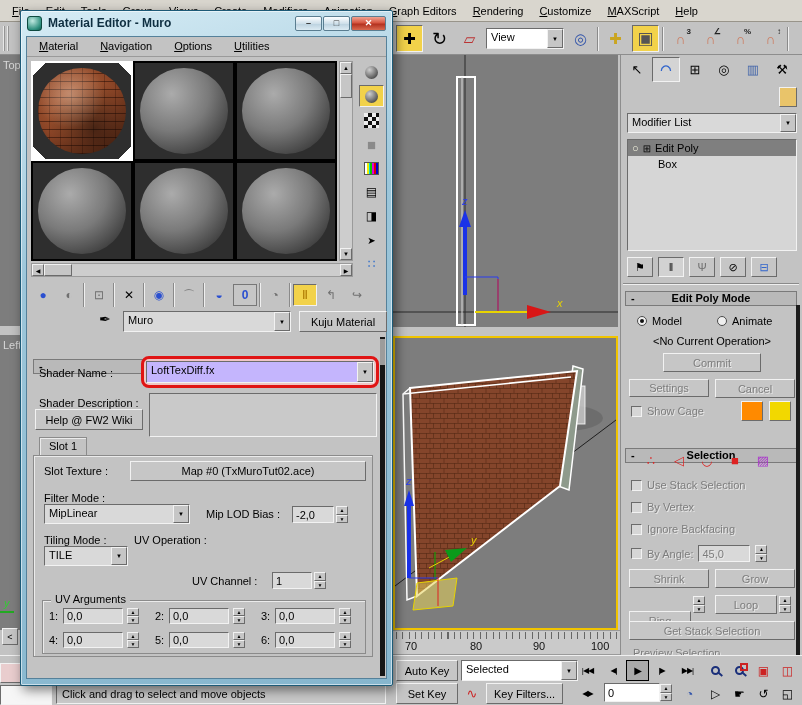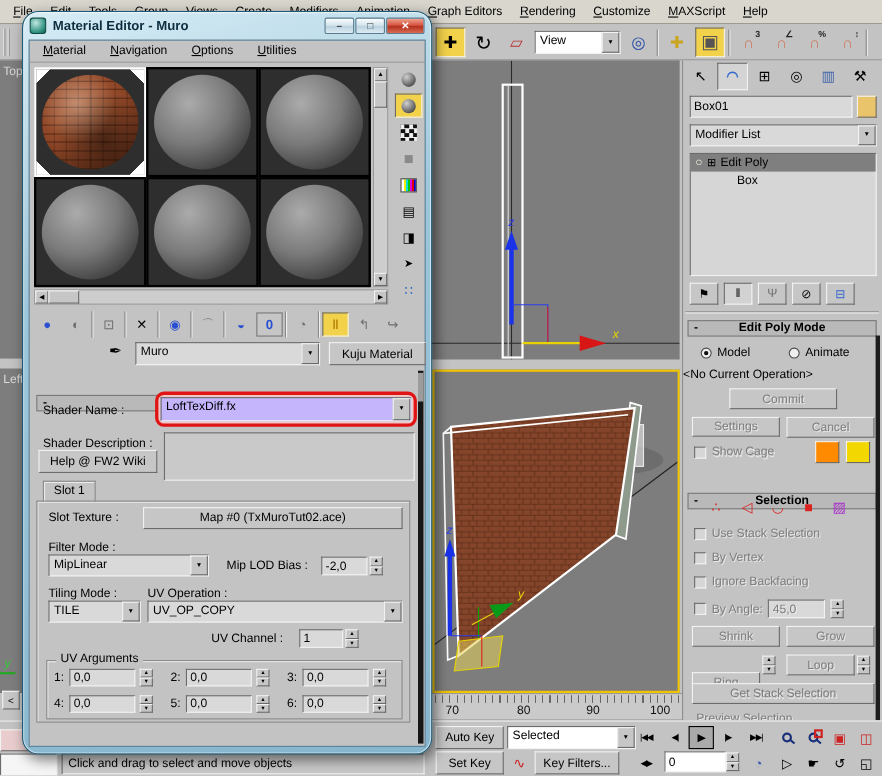--- a/index.html
+++ b/index.html
@@ -58,21 +58,21 @@
 .soicon{font-size:13px;color:#d22;width:24px;text-align:center}
 
 .bbar{position:absolute;left:0;top:655px;width:802px;height:50px;background:#c3c3c3;border-top:1px solid #efefef}
 .statusmsg{position:absolute;left:56px;top:29px;width:330px;height:19px;border:1px solid;border-color:#6b6b6b #f2f2f2 #f2f2f2 #6b6b6b;background:#c9c9c9;padding:2px 5px;white-space:nowrap;overflow:hidden}
 .pbtn{width:23px;height:21px;font-size:8px;letter-spacing:-1px}
 .navbtn{width:23px;height:21px;font-size:12px}
 .mag{width:9px;height:9px;border:2px solid #1a2f7a;border-radius:50%;position:relative;display:inline-block}
 .mag::after{content:"";position:absolute;width:6px;height:2px;background:#1a2f7a;right:-5px;bottom:-2px;transform:rotate(40deg)}
 .redsq{position:absolute;width:8px;height:8px;border:2px solid #c22;right:2px;top:2px}
 
-.me{position:absolute;left:20px;top:10px;width:373px;height:676px;z-index:10;background:linear-gradient(165deg,#d6ecf5,#9cc6da 35%,#86b6ce);border:1px solid #1d5a77;border-radius:15px;box-shadow:3px 4px 12px rgba(0,0,0,.5),inset 0 0 0 1px rgba(255,255,255,.55)}
+.me{position:absolute;left:20px;top:10px;width:373px;height:676px;z-index:10;background:linear-gradient(165deg,#d6ecf5,#9cc6da 35%,#86b6ce);border:1px solid #1d5a77;border-radius:2px;box-shadow:3px 4px 12px rgba(0,0,0,.5),inset 0 0 0 1px rgba(255,255,255,.55)}
 .me-title{height:24px;display:flex;align-items:center;gap:6px;padding:0 6px;color:#0e2e40;font-weight:bold;font-size:12px}
 .me-ico{width:15px;height:15px;border-radius:3px;background:radial-gradient(circle at 35% 30%,#bfe8e0,#2e8f7e 70%,#135a4e);border:1px solid #0d4a40;flex:none}
 .wbtns{margin-left:auto;display:flex;gap:1px}
 .wbtn{width:27px;height:15px;border:1px solid #5a7d90;border-radius:2px;background:linear-gradient(#fdfeff,#cfe0ea 50%,#b9d0de 50%,#dcebf3);display:flex;align-items:center;justify-content:center;font-size:9px;color:#333}
 .wbtn.close{width:35px;background:linear-gradient(#f0a391,#d65540 45%,#b33220 55%,#d96a50);color:#fff;font-weight:bold}
 .me-body{position:absolute;left:5px;right:5px;top:25px;bottom:6px;background:#c3c3c3;border:1px solid #55819a}
 .me-menu{height:20px;border-bottom:1px solid #9a9a9a;display:flex;gap:22px;padding:3px 12px}
 .slots{position:absolute;left:4px;top:24px;width:306px;height:200px;display:grid;grid-template-columns:repeat(3,1fr);grid-template-rows:repeat(2,1fr);background:#000}
 .slot{border:2px solid #000;background:#2e2e2e;position:relative}
 .slot.active{border-color:#fff}
@@ -244,33 +244,32 @@
     <div class="btn cptab" style="border-color:transparent;background:none">
         <span>◎</span>
       </div>
     <div class="btn cptab" style="border-color:transparent;background:none">
         <span style="color:#46a">▥</span>
       </div>
     <div class="btn cptab" style="border-color:transparent;background:none">
         <span>⚒</span>
       </div>
   </div>
-  <div class="abs" style="left:6px;top:32px;width:148px;height:20px"><input class="inp" readonly="" value="Box01" style=""></div>
   <div class="abs rb" style="left:158px;top:32px;width:18px;height:20px;background:#e9c46a"></div>
   <div class="combo abs" style="left:6px;top:58px;width:170px;height:20px">
     <span class="val">Modifier List</span>
     <span class="dda"></span>
   </div>
   <div class="abs sb" style="left:6px;top:84px;width:170px;height:112px;background:#d6d6d6">
     <div class="stackrow stacksel">
       <span style="color:#f5f5e0">○</span>
       <span style="font-size:10px">⊞</span>
       <span>Edit Poly</span>
     </div>
-    <div class="stackrow" style="padding-left:42px">
+    <div class="stackrow" style="padding-left:30px">
       <span>Box</span>
     </div>
   </div>
   <div class="abs" style="left:6px;top:202px;display:flex;gap:5px;align-items:center">
     <div class="btn" style="width:26px;height:20px">
         <span>⚑</span>
       </div>
     <div class="btn pressed" style="width:26px;height:20px;background:#d2d2d2">
         <span>‖</span>
       </div>
@@ -291,21 +290,21 @@
     <span>Edit Poly Mode</span>
   </div>
   <div class="abs" style="left:16px;top:260px;display:flex;align-items:center;gap:5px">
     <span class="radio sel"></span>
     <span>Model</span>
   </div>
   <div class="abs" style="left:96px;top:260px;display:flex;align-items:center;gap:5px">
     <span class="radio"></span>
     <span>Animate</span>
   </div>
-  <div class="abs" style="left:0;top:280px;width:182px;">&lt;No Current Operation&gt;</div>
+  <div class="abs" style="left:0;top:280px;width:182px;text-align:center">&lt;No Current Operation&gt;</div>
   <div class="btn abs dis" style="left:42px;top:298px;width:98px;height:19px">
       <span>Commit</span>
     </div>
   <div class="btn abs dis" style="left:8px;top:324px;width:80px;height:18px">
       <span>Settings</span>
     </div>
   <div class="btn abs dis" style="left:94px;top:324px;width:80px;height:19px">
       <span>Cancel</span>
     </div>
   <div class="abs" style="left:10px;top:350px;display:flex;align-items:center;gap:5px">
@@ -626,24 +625,20 @@
       <span class="lbl abs" style="left:172px;top:52px">Mip LOD Bias :</span>
       <div class="abs" style="left:258px;top:50px;width:42px;height:17px"><input class="inp" readonly="" value="-2,0" style=""></div>
       <span class="spin abs" style="left:302px;top:50px">
           <span class="up"></span>
           <span class="dn"></span>
         </span>
       <span class="lbl abs" style="left:10px;top:78px">Tiling Mode :</span>
       <span class="lbl abs" style="left:100px;top:78px">UV Operation :</span>
       <div class="combo abs" style="left:10px;top:90px;width:84px;height:20px">
         <span class="val">TILE</span>
-        <span class="dda"></span>
-      </div>
-      <div class="combo abs" style="left:100px;top:90px;width:232px;height:20px">
-        <span class="val">UV_OP_COPY</span>
         <span class="dda"></span>
       </div>
       <span class="lbl abs" style="left:158px;top:119px">UV Channel :</span>
       <div class="abs" style="left:238px;top:116px;width:40px;height:17px"><input class="inp" readonly="" value="1" style=""></div>
       <span class="spin abs" style="left:280px;top:116px">
           <span class="up"></span>
           <span class="dn"></span>
         </span>
 
       <div class="grpbox" style="left:8px;top:144px;width:324px;height:54px">

